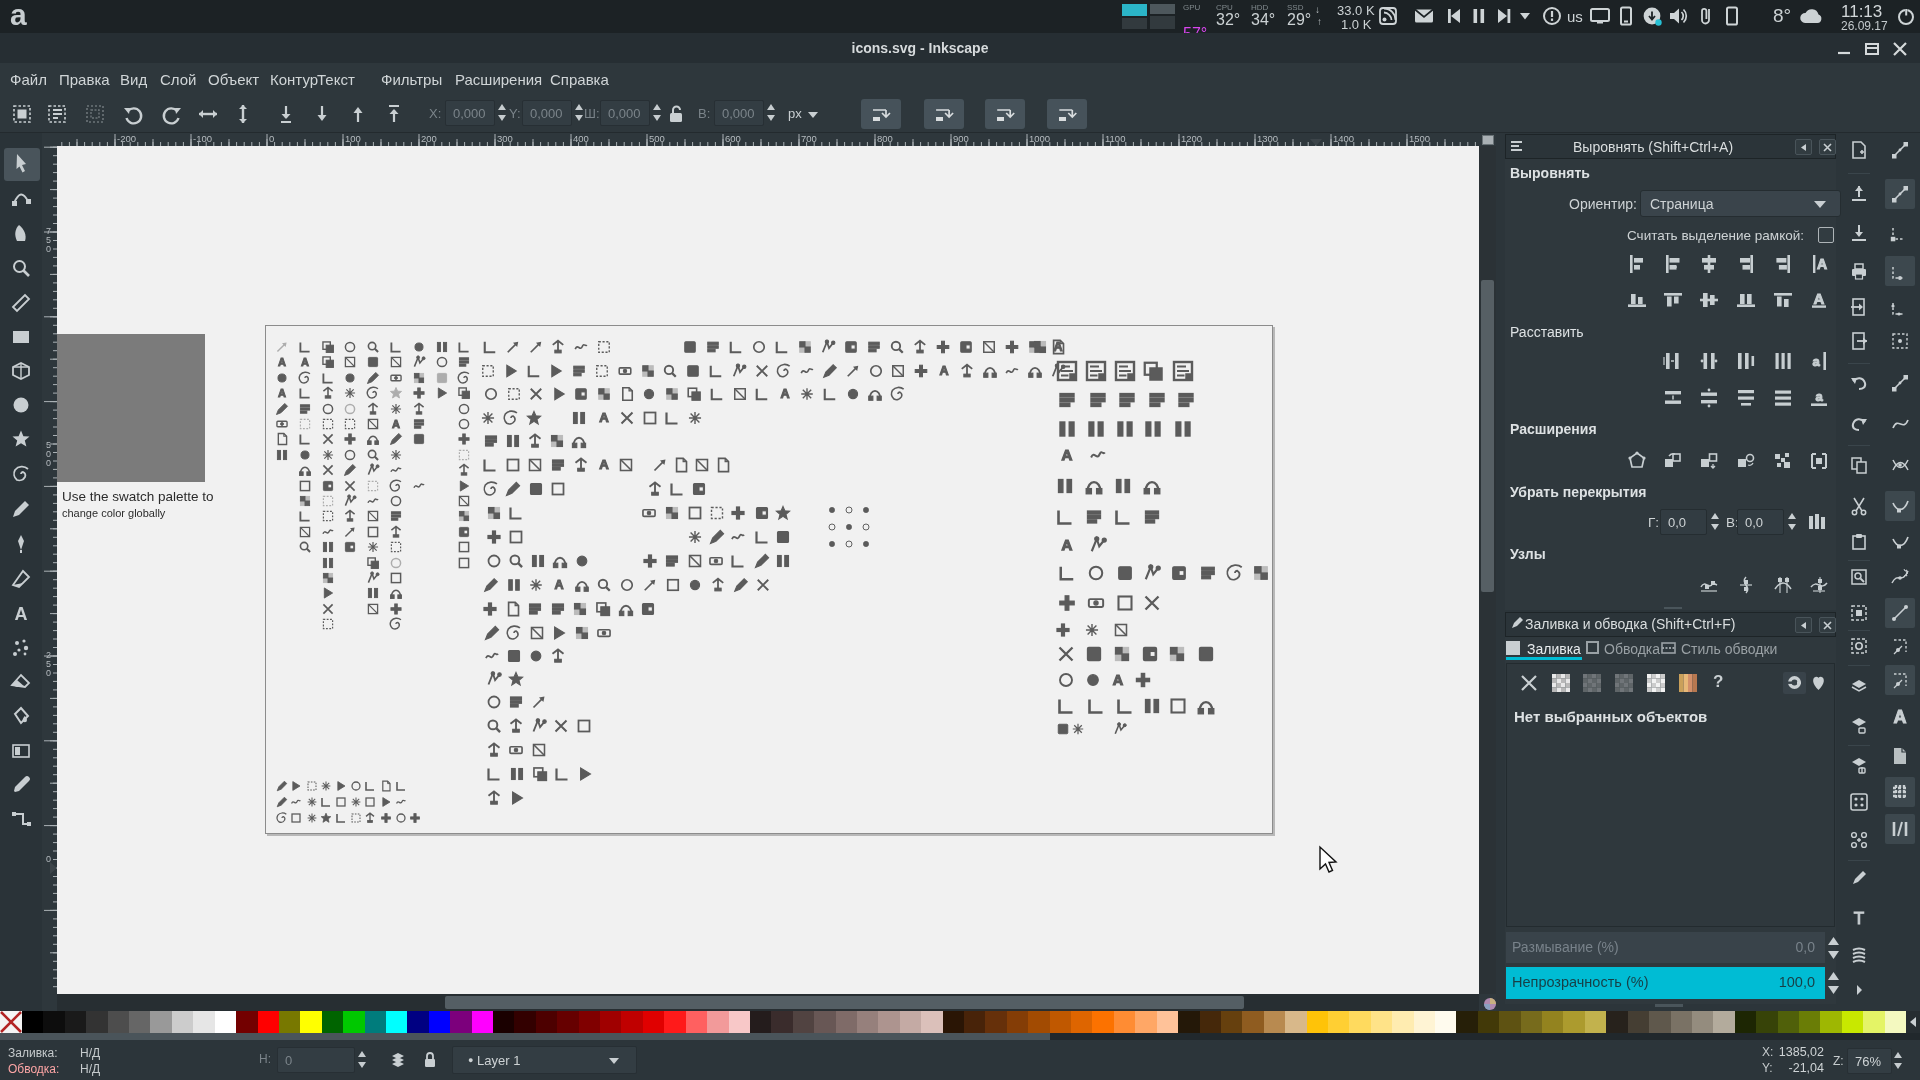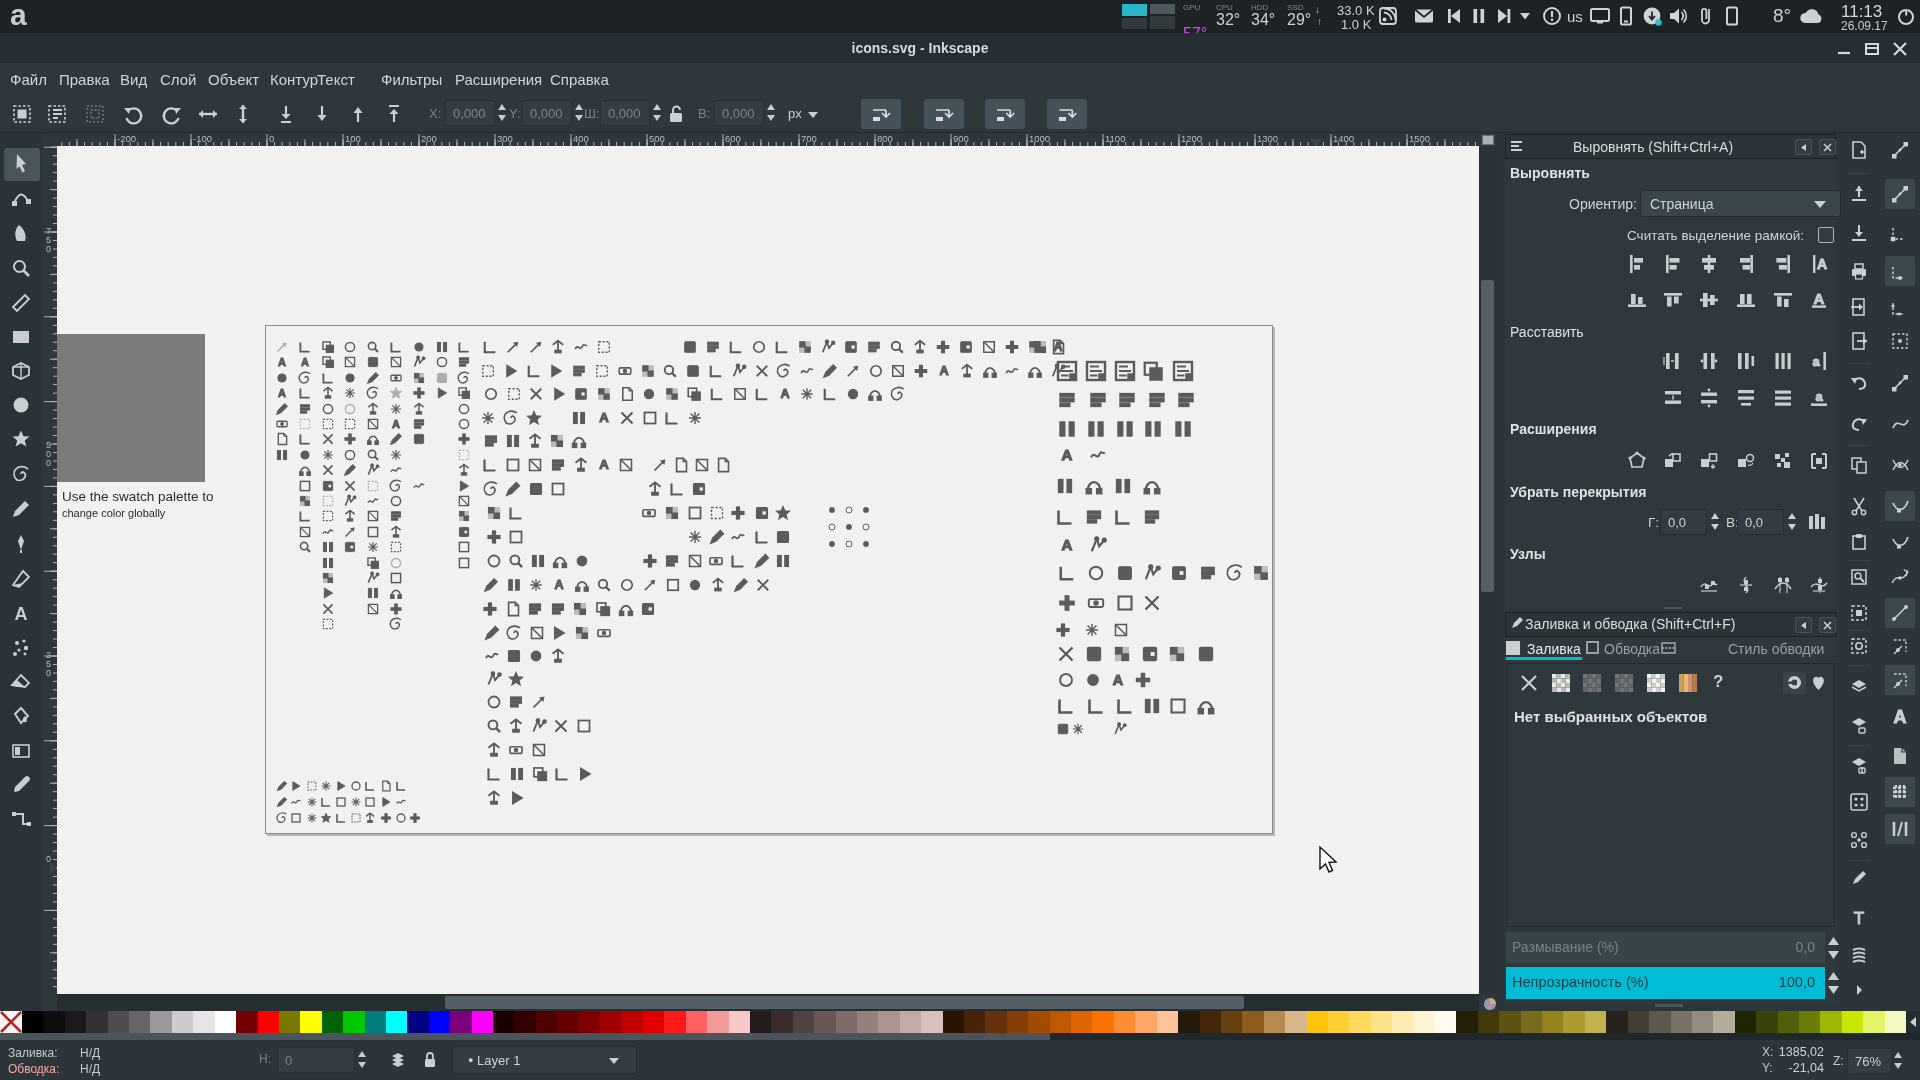--- a/index.html
+++ b/index.html
@@ -1558,21 +1558,21 @@
 <div class="txt" style="left:1527px;top:641px;font-size:14px;color:#e8ecee;font-weight:normal;">Заливка</div>
 <div class="abs" style="left:1506px;top:657px;width:76px;height:3px;background:#00bcd4;"></div>
 <div class="abs" style="left:1586px;top:641px;width:13px;height:13px;border:2px solid #9aa1a5;background:none;"></div>
 <div class="txt" style="left:1604px;top:641px;font-size:14px;color:#9aa1a5;font-weight:normal;">Обводка</div>
 <svg class="abs" style="left:1661px;top:641px;" width="15" height="14" viewBox="0 0 15 14">
       <g stroke="#9aa1a5" fill="none">
         <rect x="1" y="2" width="13" height="10" stroke-width="1.6"></rect>
         <path d="M1,7 L14,7" stroke-width="2" stroke-dasharray="2 1.5"></path>
       </g>
     </svg>
-<div class="txt" style="left:1681px;top:641px;font-size:14px;color:#9aa1a5;font-weight:normal;margin-left:47px;">Стиль обводки</div>
+<div class="txt" style="left:1681px;top:641px;font-size:14px;color:#9aa1a5;font-weight:normal;">Стиль обводки</div>
 <div class="abs" style="left:1506px;top:663px;width:329px;height:264px;border:1px solid #232b2f;"></div>
 <svg class="abs" style="left:1520px;top:674px;" width="18" height="18" viewBox="0 0 18 18">
       <path d="M2,2 L16,16 M16,2 L2,16" stroke="#c9cfd2" stroke-width="2.2"></path>
     </svg>
 <svg class="abs" style="left:1552px;top:674px;" width="18" height="18" viewBox="0 0 18 18">
       <rect x="0.0" y="0.0" width="4.5" height="4.5" fill="#e8e8e8"></rect>
       <rect x="0.0" y="4.5" width="4.5" height="4.5" fill="#b8b8b8"></rect>
       <rect x="0.0" y="9.0" width="4.5" height="4.5" fill="#e8e8e8"></rect>
       <rect x="0.0" y="13.5" width="4.5" height="4.5" fill="#b8b8b8"></rect>
       <rect x="4.5" y="0.0" width="4.5" height="4.5" fill="#b8b8b8"></rect>

